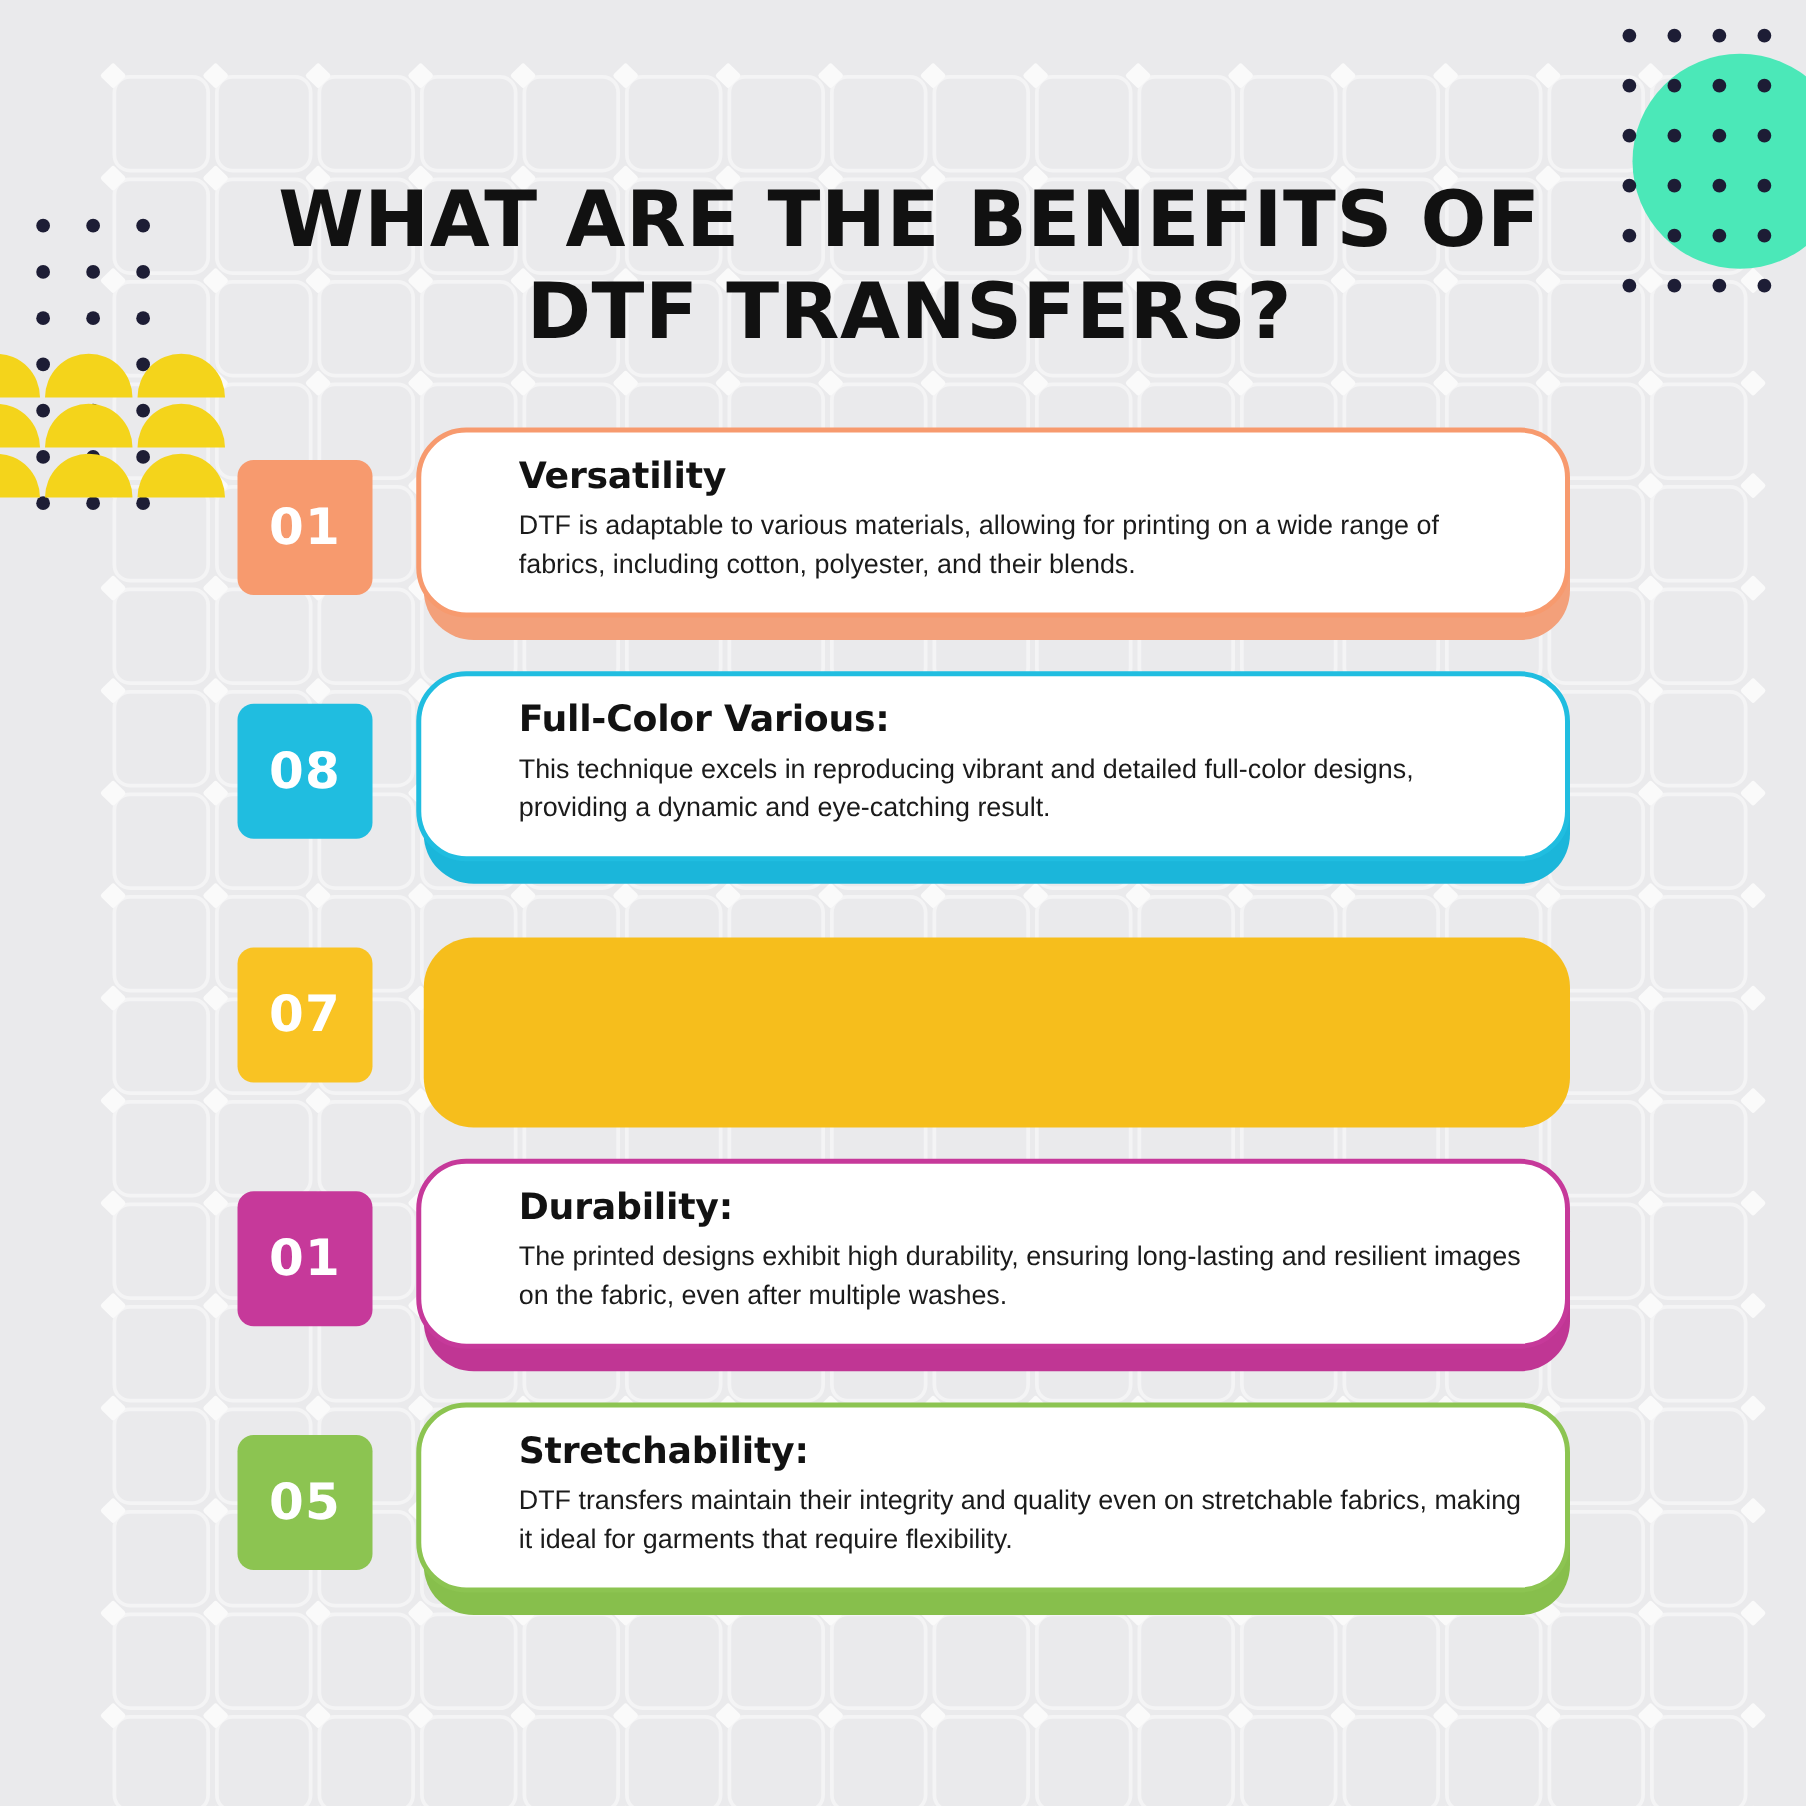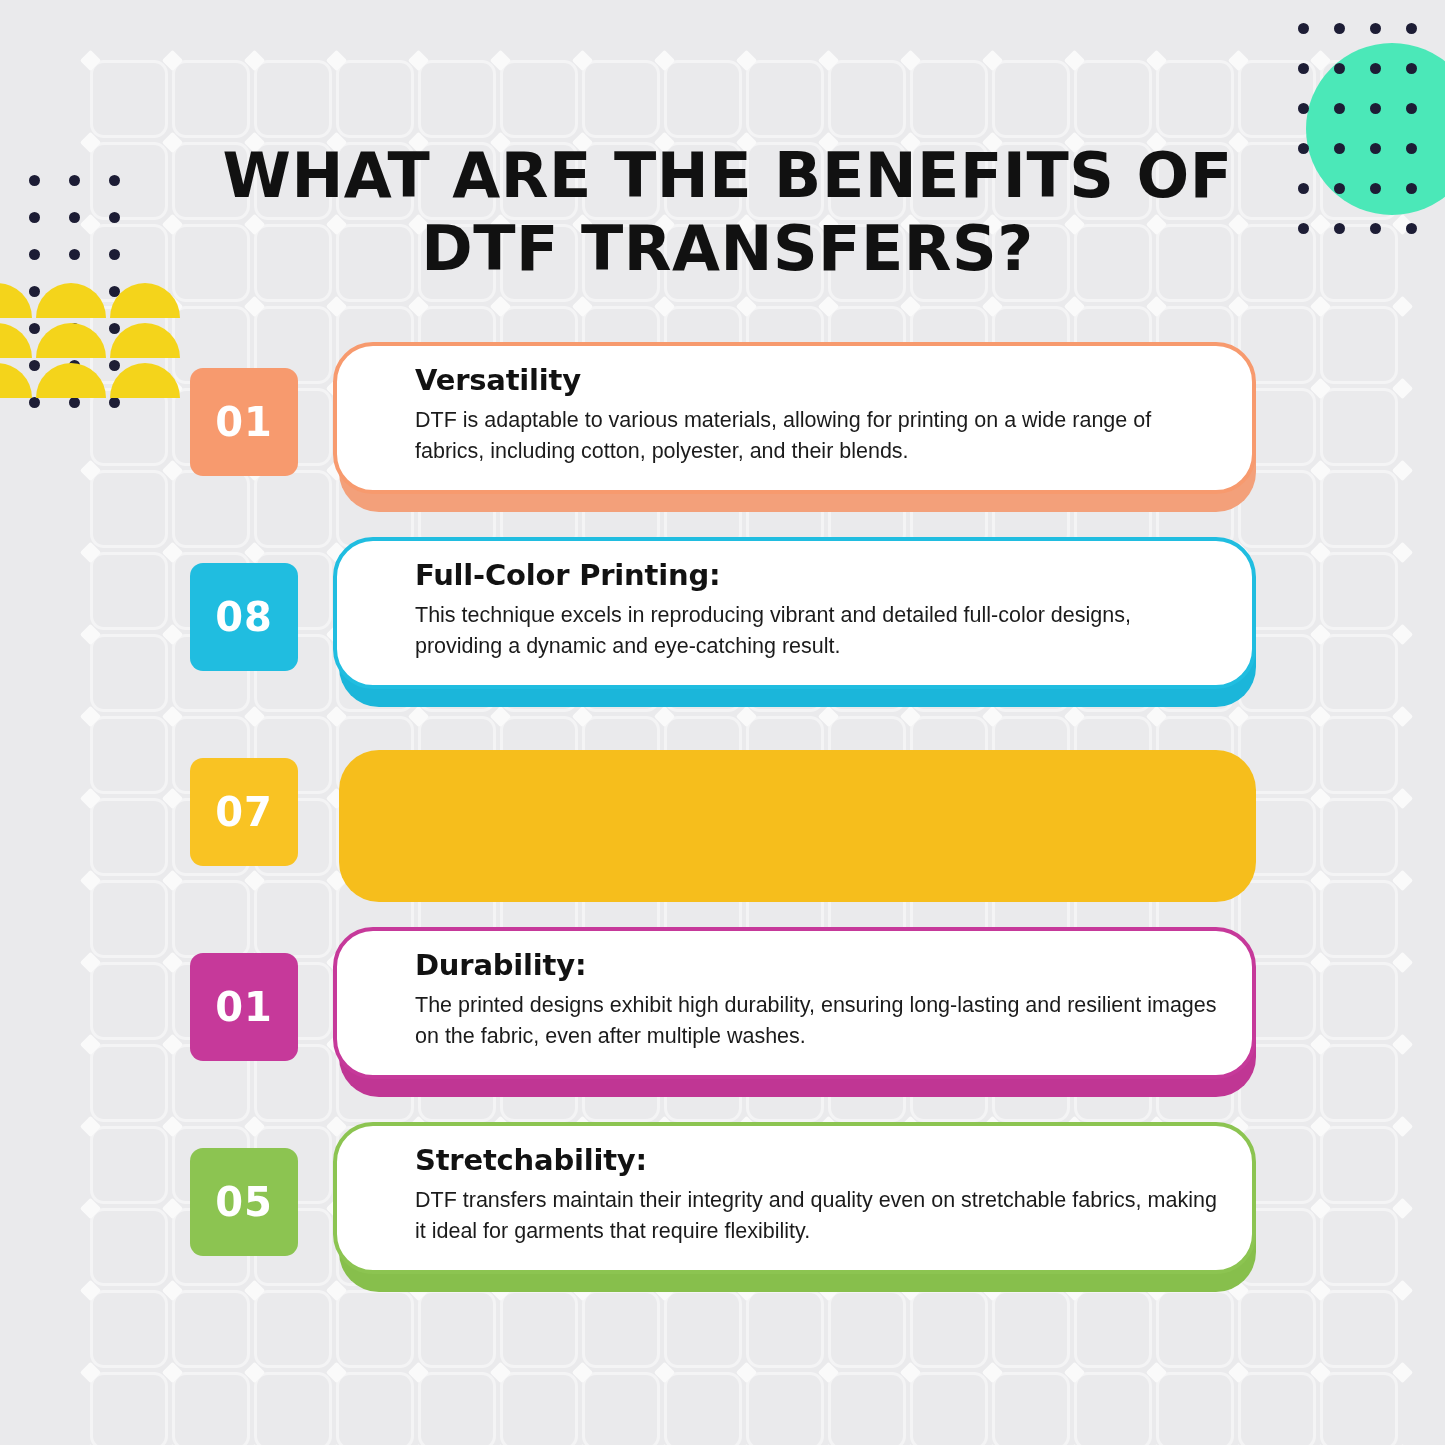--- a/index.html
+++ b/index.html
@@ -865,21 +865,21 @@
             <div class="card-heading">Versatility</div>
             <div class="card-body">DTF is adaptable to various materials, allowing for printing on a wide range of fabrics, including cotton, polyester, and their blends.</div>
           </div>
         </div>
       </div>
       <div class="card-row">
         <div class="badge" style="background: rgb(32, 189, 224);">08</div>
         <div class="card-wrap">
           <div class="card-shadow" style="background: rgb(27, 182, 218);"></div>
           <div class="card" style="border-color: rgb(32, 189, 224);">
-            <div class="card-heading">Full-Color Printing:</div>
+            <div class="card-heading">Full-Color Various:</div>
             <div class="card-body">This technique excels in reproducing vibrant and detailed full-color designs, providing a dynamic and eye-catching result.</div>
           </div>
         </div>
       </div>
       <div class="card-row">
         <div class="badge" style="background: rgb(249, 195, 35);">07</div>
         <div class="card-wrap">
           <div class="card-shadow" style="background: rgb(246, 190, 28);"></div>
         </div>
       </div>

